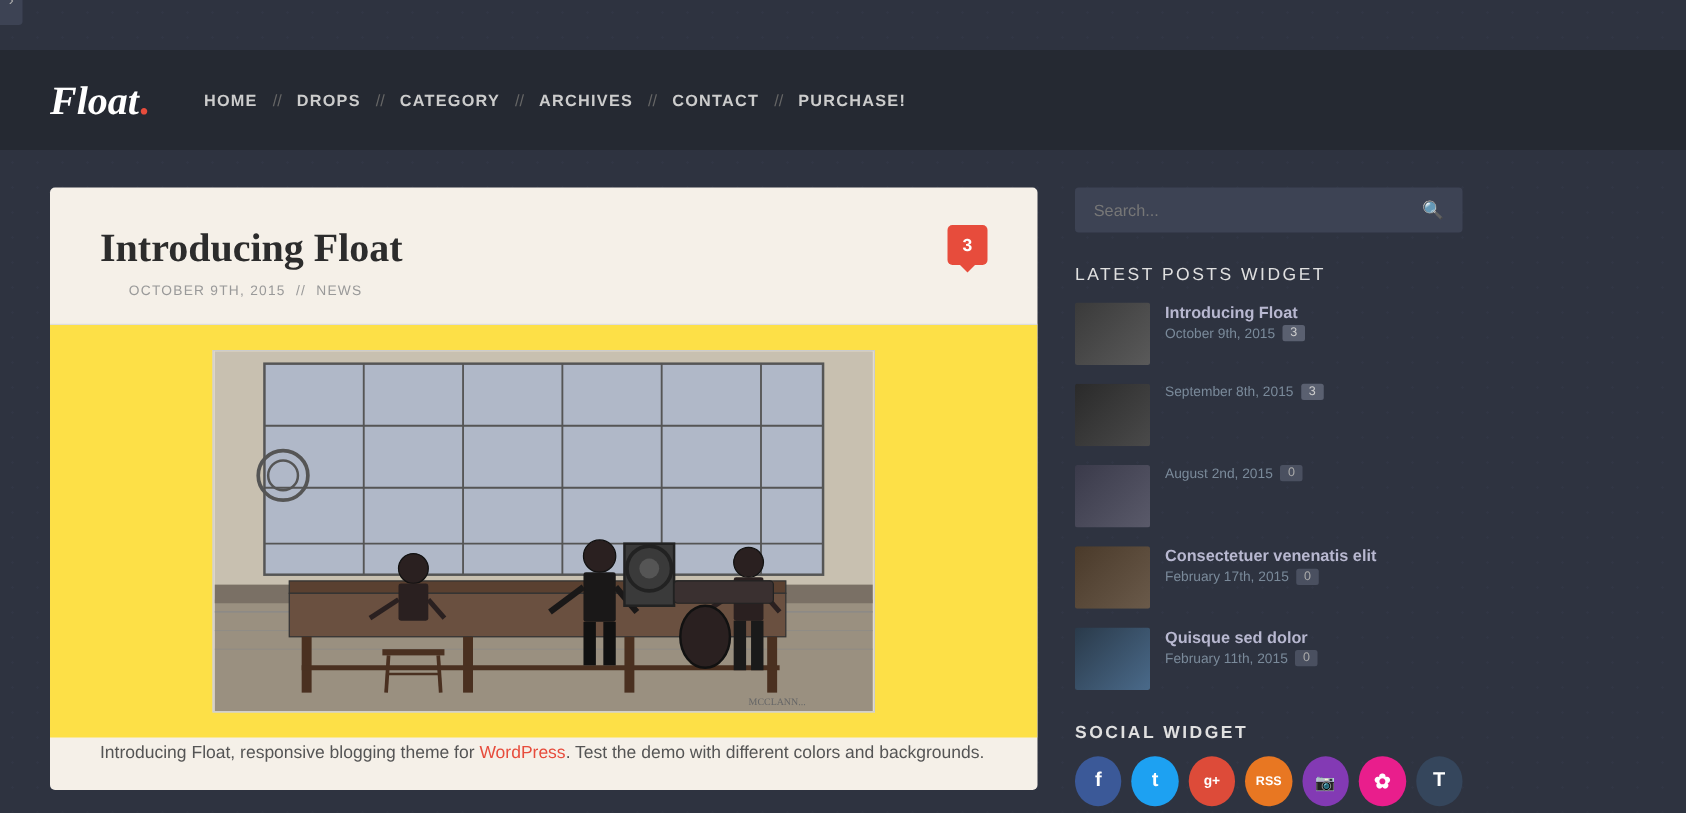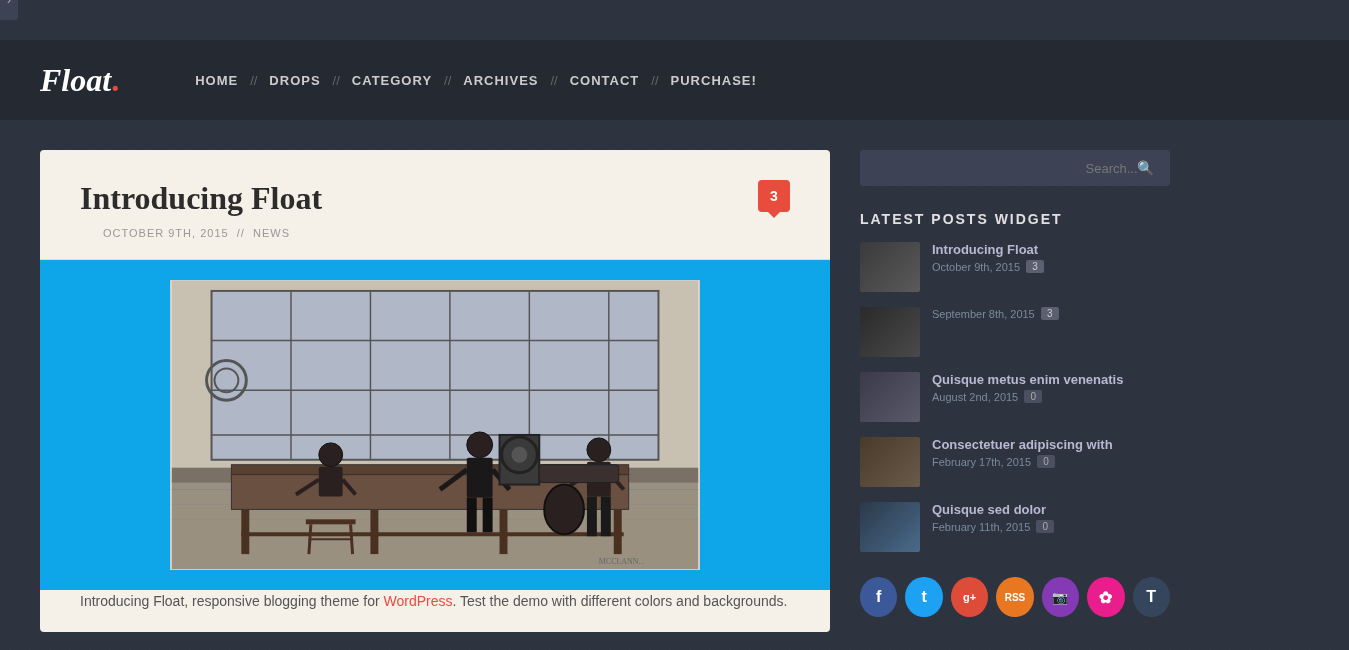--- a/index.html
+++ b/index.html
@@ -10,21 +10,21 @@
       overflow: hidden;
     }
 
     
     .header {
       background-color: #252932;
       padding: 0 40px;
       height: 80px;
       display: flex;
       align-items: center;
-      gap: 52px;
+      gap: 20px;
     }
     .logo {
       font-family: Georgia, serif;
       font-style: italic;
       font-size: 32px;
       color: #fff;
       font-weight: bold;
       margin-right: 20px;
     }
     .logo .dot {
@@ -138,21 +138,21 @@
       bottom: -6px;
       left: 50%;
       transform: translateX(-50%);
       border-left: 6px solid transparent;
       border-right: 6px solid transparent;
       border-top: 6px solid #e74c3c;
     }
 
     .post-image-container {
       padding: 20px 55px;
-      background: #0ea5e9;
+      background: #fde047;
     }
 
     .post-image {
       width: 100%;
       max-width: 530px;
       height: 290px;
       background: #e8e0d0;
       border: 1px solid #ccc;
       margin: 0 auto;
       display: flex;
@@ -195,34 +195,33 @@
       border-radius: 3px;
     }
 
     .search-input {
       background: transparent;
       border: none;
       outline: none;
       color: #5eead4;
       font-size: 13px;
       flex: 1;
-      text-align: right;
     }
 
     .search-input::placeholder { color: #777; }
 
     .search-icon {
       color: #777;
       font-size: 14px;
       cursor: pointer;
     }
 
     .widget-title {
       font-size: 14px;
-      font-weight: bold;
+      font-weight: normal;
       color: #e0e0e0;
       letter-spacing: 2px;
       text-transform: uppercase;
       margin-bottom: 15px;
     }
 
     .latest-posts {
       margin-bottom: 25px;
     }
 
@@ -502,34 +501,33 @@
             <span class="post-item-count highlight">3</span>
           </div>
         </div>
       </div>
 
       <div class="post-item">
         <div class="post-thumb">
           <div class="thumb-placeholder thumb-3"></div>
         </div>
         <div class="post-info">
-          <div class="post-item-title">Quisque metus enim venenatis</div>
           <div class="post-item-meta">
             <span class="post-item-date">August 2nd, 2015</span>
             <span class="post-item-count">0</span>
           </div>
         </div>
       </div>
 
       <div class="post-item">
         <div class="post-thumb">
           <div class="thumb-placeholder thumb-4"></div>
         </div>
         <div class="post-info">
-          <div class="post-item-title">Consectetuer adipiscing with</div>
+          <div class="post-item-title">Consectetuer venenatis elit</div>
           <div class="post-item-meta">
             <span class="post-item-date">February 17th, 2015</span>
             <span class="post-item-count">0</span>
           </div>
         </div>
       </div>
 
       <div class="post-item">
         <div class="post-thumb">
           <div class="thumb-placeholder thumb-5"></div>
@@ -538,20 +536,21 @@
           <div class="post-item-title">Quisque sed dolor</div>
           <div class="post-item-meta">
             <span class="post-item-date">February 11th, 2015</span>
             <span class="post-item-count">0</span>
           </div>
         </div>
       </div>
     </div>
 
     <div class="social-widget">
+      <h3 class="social-widget-title">SOCIAL WIDGET</h3>
       <div class="social-icons">
         <div class="social-icon si-facebook">f</div>
         <div class="social-icon si-twitter">t</div>
         <div class="social-icon si-google" style="font-size:11px;">g+</div>
         <div class="social-icon si-rss" style="font-size:10px;text-align:center;">RSS</div>
         <div class="social-icon si-camera" style="font-size:13px;">📷</div>
         <div class="social-icon si-flower">✿</div>
         <div class="social-icon si-tumblr">T</div>
       </div>
     </div>

